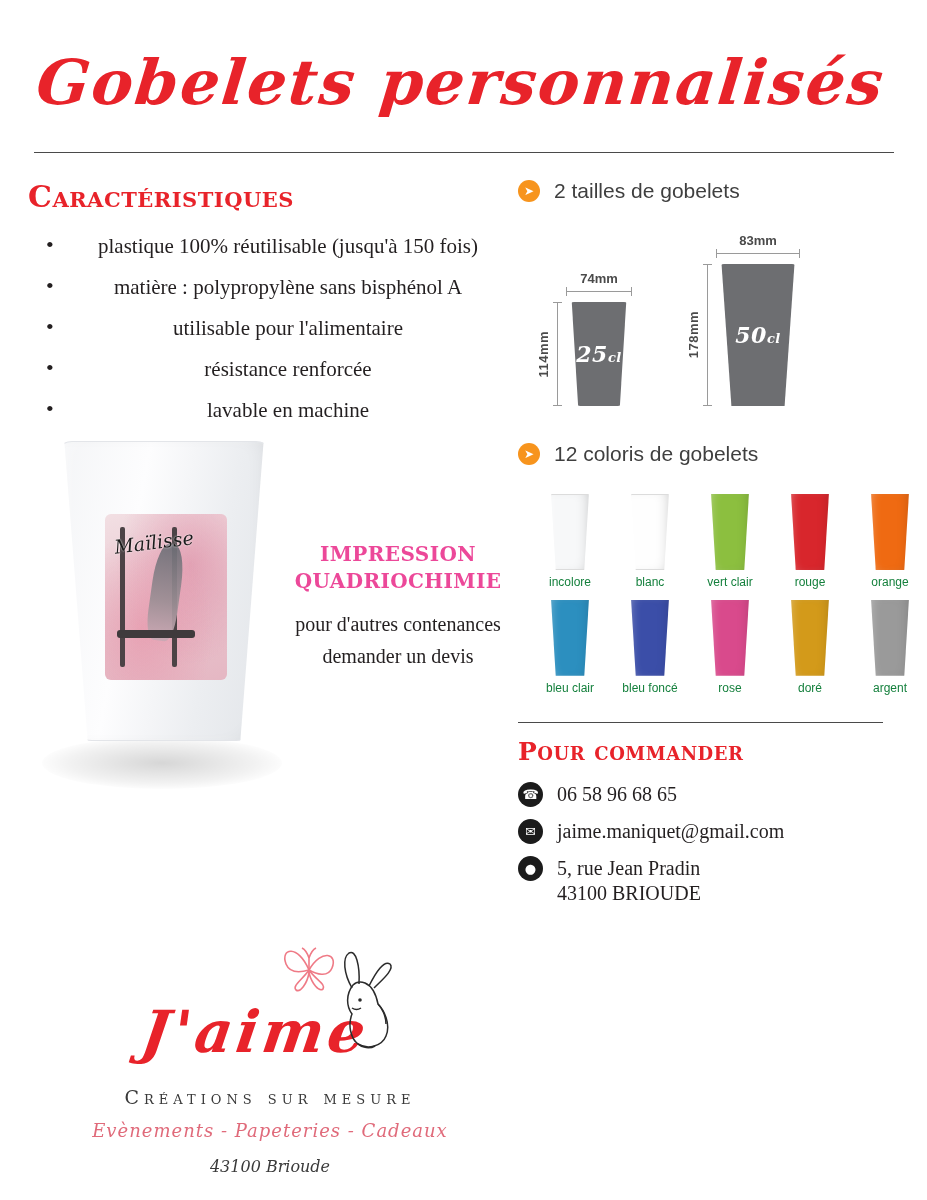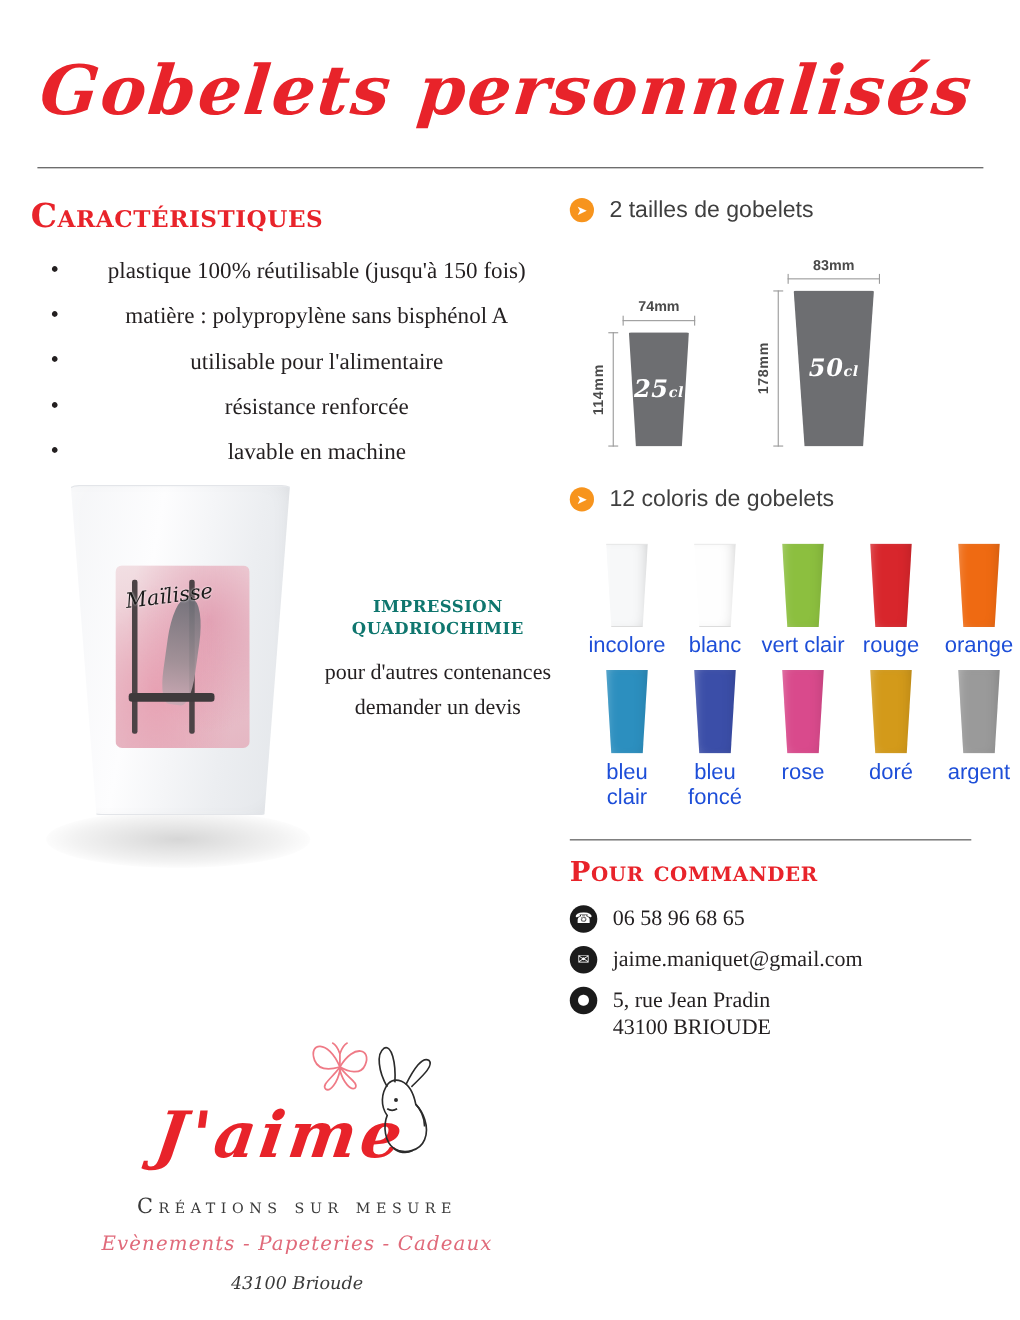--- a/index.html
+++ b/index.html
@@ -150,22 +150,22 @@
   .impression-block {
     position: absolute;
     left: 240px;
     top: 100px;
     width: 260px;
     text-align: center;
   }
   .impression-block .imp-line {
     font-family: "DejaVu Serif", serif;
     font-weight: bold;
-    color: #0f766e;
-    font-size: 15px;
+    color: #ec4899;
+    font-size: 20px;
     letter-spacing: 0.4px;
     line-height: 1.35;
   }
   .impression-block .imp-sub {
     font-size: 20px;
     line-height: 1.5;
     margin-top: 14px;
     color: #231f20;
   }
 
@@ -282,22 +282,22 @@
   .mini-cup {
     width: 42px; height: 76px;
     margin: 0 auto 6px auto;
     clip-path: polygon(5% 0, 95% 0, 84% 100%, 16% 100%);
     border-radius: 3px 3px 7px 7px;
     box-shadow: inset -10px 0 14px -10px rgba(0,0,0,0.25), inset 8px 0 12px -8px rgba(255,255,255,0.55);
   }
   .mini-cup.outlined { border: 1px solid #dcdcdc; }
   .color-label {
     font-family: "Liberation Sans", sans-serif;
-    font-size: 20px;
-    color: #1d4ed8;
+    font-size: 12px;
+    color: #15803d;
     line-height: 1.15;
   }
 
   
   .order-rule {
     width: 365px;
     border-top: 1px solid #4a4a4a;
     margin: 26px 0 14px 0;
   }
   .order-heading {

